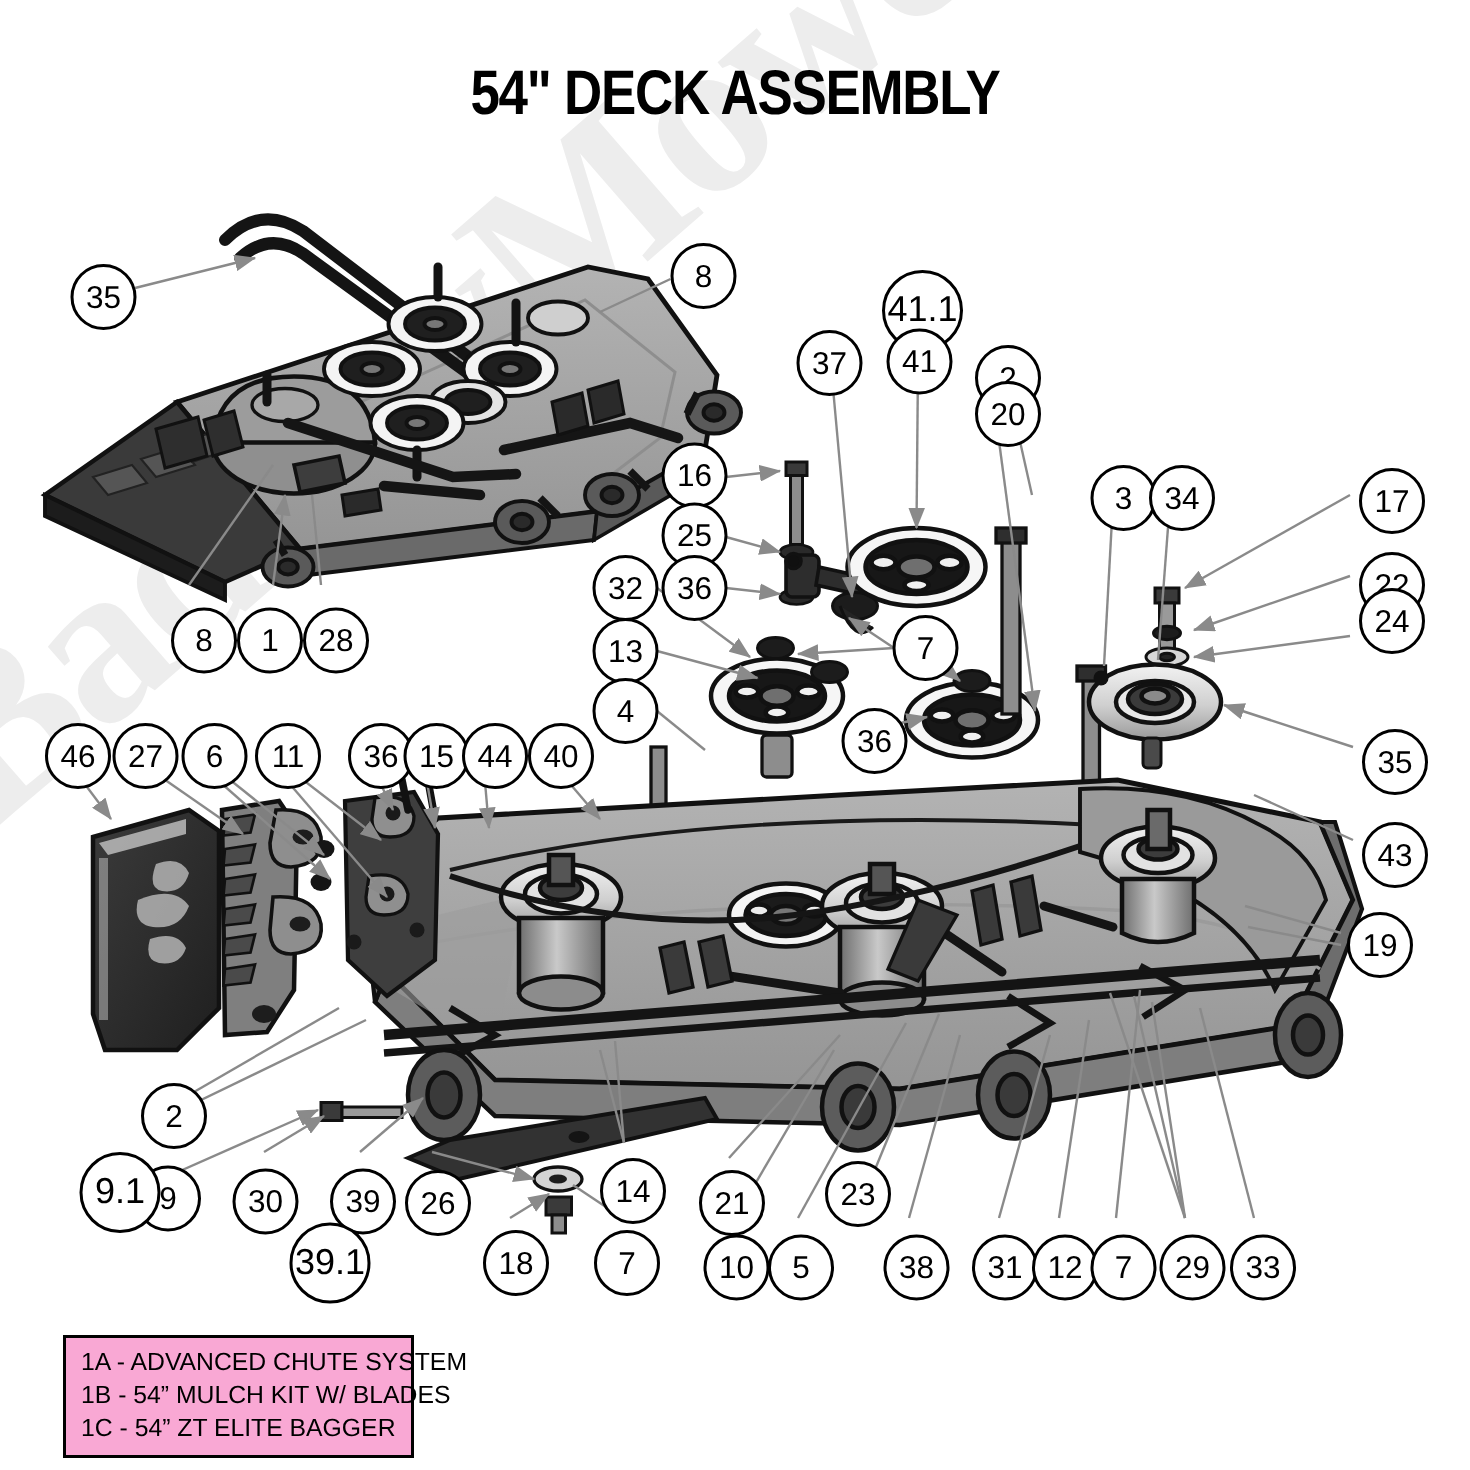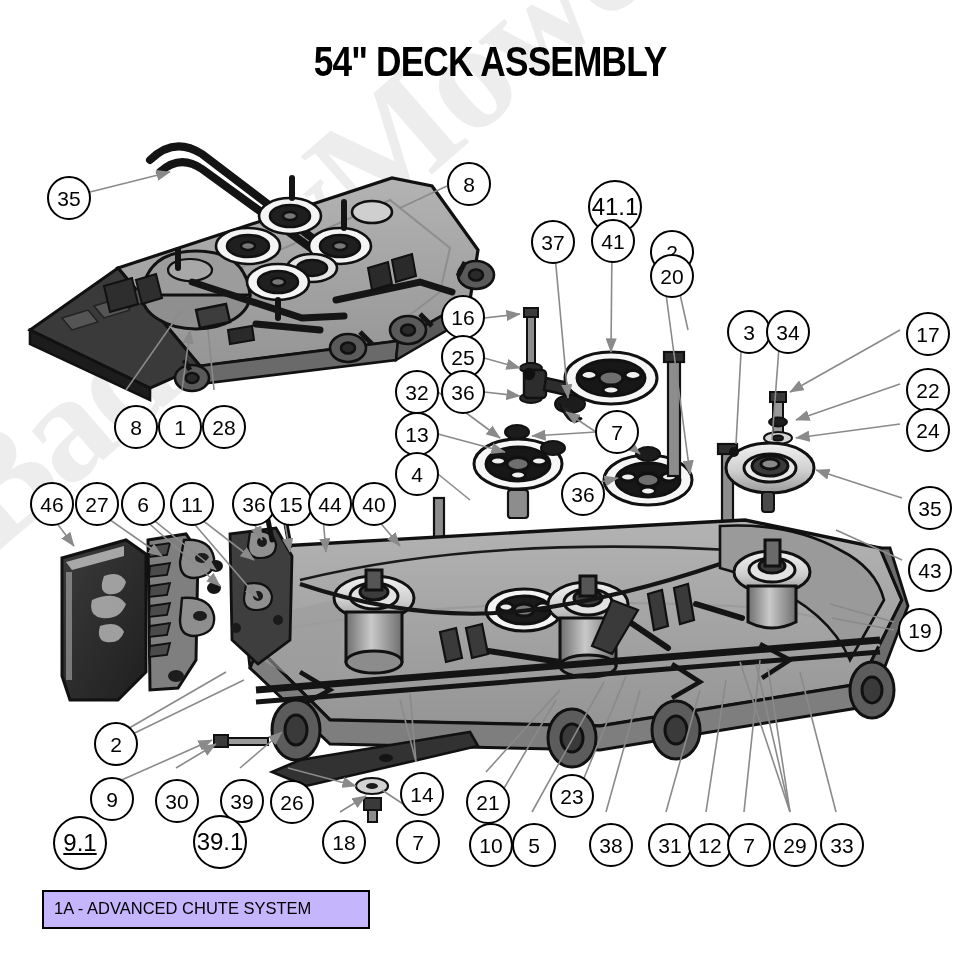--- a/index.html
+++ b/index.html
@@ -46,22 +46,22 @@
     display:flex;align-items:center;justify-content:center;
     font-family:"Liberation Sans", sans-serif;
     color:#000;line-height:1;
     box-sizing:border-box;
   }
   .bub.s{width:44px;height:44px;font-size:21px;}
   .bub.w{width:54px;height:54px;font-size:24px;}
 
   
   #legend{
-    position:absolute;left:42px;top:890px;width:328px;
-    border:2px solid #000;background:#c4b5fd;
+    position:absolute;left:42px;top:890px;width:234px;
+    border:2px solid #000;background:#f9a8d4;
     padding:6px 8px 7px 10px;box-sizing:border-box;
   }
   #legend .lrow{
     font-family:"Liberation Sans", sans-serif;
     font-size:16.5px;color:#000;line-height:1.32;white-space:nowrap;
   }
 </style>
 </head>
 <body>
 
@@ -493,35 +493,35 @@
       <div class="bub s" style="left: 395px; top: 370px;">32</div>
       <div class="bub s" style="left: 441px; top: 370px;">36</div>
       <div class="bub s" style="left: 395px; top: 412px;">13</div>
       <div class="bub s" style="left: 395px; top: 452px;">4</div>
       <div class="bub s" style="left: 595px; top: 410px;">7</div>
       <div class="bub s" style="left: 561px; top: 472px;">36</div>
       <div class="bub s" style="left: 727px; top: 310px;">3</div>
       <div class="bub s" style="left: 766px; top: 310px;">34</div>
       <div class="bub s" style="left: 906px; top: 312px;">17</div>
       <div class="bub s" style="left: 906px; top: 368px;">22</div>
-      <div class="bub s" style="left: 906px; top: 408px;">24</div>
+      <div class="bub s" style="left: 906px; top: 392px;">24</div>
       <div class="bub s" style="left: 908px; top: 486px;">35</div>
       <div class="bub s" style="left: 908px; top: 548px;">43</div>
       <div class="bub s" style="left: 898px; top: 608px;">19</div>
       <div class="bub s" style="left: 30px; top: 482px;">46</div>
       <div class="bub s" style="left: 75px; top: 482px;">27</div>
       <div class="bub s" style="left: 121px; top: 482px;">6</div>
       <div class="bub s" style="left: 170px; top: 482px;">11</div>
       <div class="bub s" style="left: 232px; top: 482px;">36</div>
       <div class="bub s" style="left: 269px; top: 482px;">15</div>
       <div class="bub s" style="left: 308px; top: 482px;">44</div>
       <div class="bub s" style="left: 352px; top: 482px;">40</div>
       <div class="bub s" style="left: 94px; top: 722px;">2</div>
       <div class="bub s" style="left: 90px; top: 777px;">9</div>
-      <div class="bub w" style="left: 53px; top: 816px; text-decoration: underline;">9.1</div>
+      <div class="bub w" style="left: 53px; top: 768px;">9.1</div>
       <div class="bub s" style="left: 155px; top: 779px;">30</div>
       <div class="bub s" style="left: 220px; top: 779px;">39</div>
       <div class="bub w" style="left: 193px; top: 815px;">39.1</div>
       <div class="bub s" style="left: 270px; top: 780px;">26</div>
       <div class="bub s" style="left: 322px; top: 820px;">18</div>
       <div class="bub s" style="left: 400px; top: 772px;">14</div>
       <div class="bub s" style="left: 396px; top: 820px;">7</div>
       <div class="bub s" style="left: 466px; top: 780px;">21</div>
       <div class="bub s" style="left: 469px; top: 823px;">10</div>
       <div class="bub s" style="left: 512px; top: 823px;">5</div>
@@ -529,15 +529,17 @@
       <div class="bub s" style="left: 589px; top: 823px;">38</div>
       <div class="bub s" style="left: 648px; top: 823px;">31</div>
       <div class="bub s" style="left: 688px; top: 823px;">12</div>
       <div class="bub s" style="left: 727px; top: 823px;">7</div>
       <div class="bub s" style="left: 773px; top: 823px;">29</div>
       <div class="bub s" style="left: 820px; top: 823px;">33</div>
     </div>
 
   <div id="legend">
     <div class="lrow">1A - ADVANCED CHUTE SYSTEM</div>
+    <div class="lrow">1B - 54” MULCH KIT W/ BLADES</div>
+    <div class="lrow">1C - 54” ZT ELITE BAGGER</div>
   </div>
 
 </div>
 
 </body></html>

